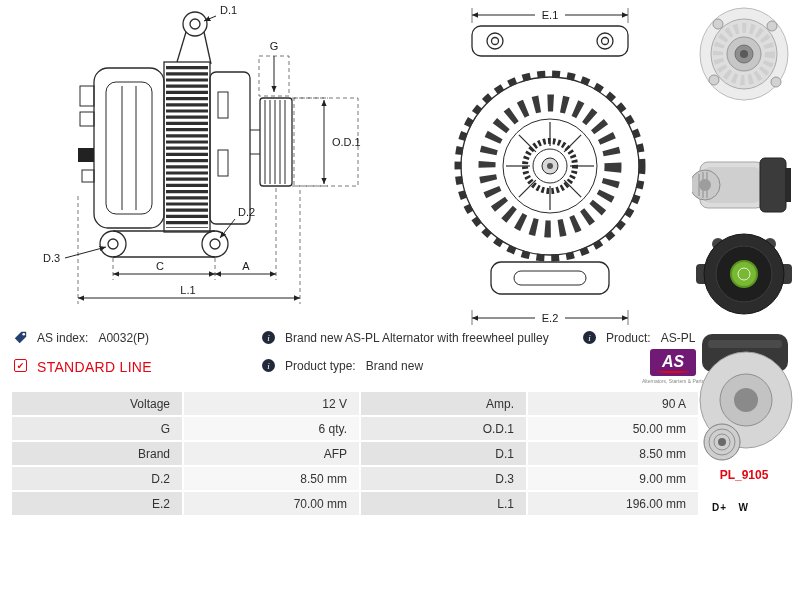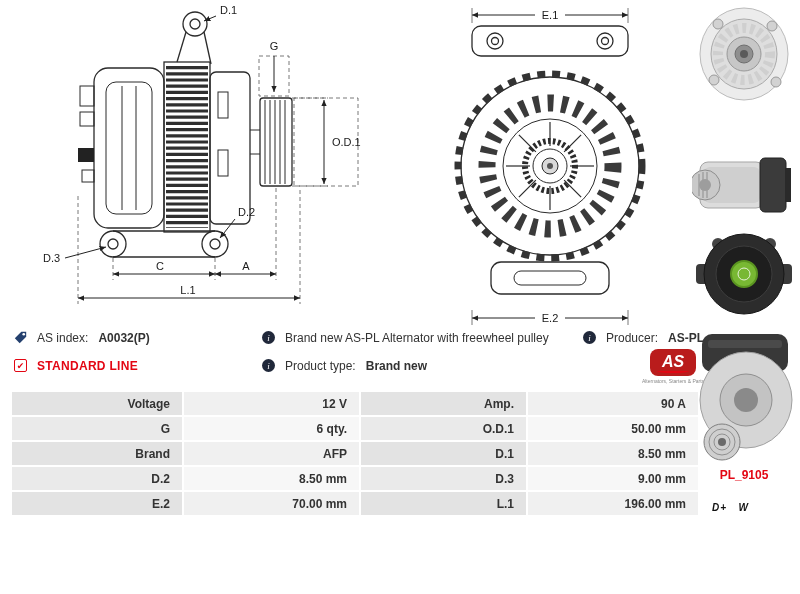--- a/index.html
+++ b/index.html
@@ -12,60 +12,60 @@
   .page { position:relative; width:800px; height:516px; background:#fff; overflow:hidden; }
   .abs { position:absolute; }
 
   svg text {
     font-family:"Liberation Sans","DejaVu Sans",sans-serif;
     font-size:11px; fill:#1a1a1a;
   }
 
   
   .info-item { position:absolute; display:flex; align-items:flex-start; gap:10px; font-size:12px; white-space:nowrap; }
-  .info-item b { font-weight:bold; }
+  .info-item b { font-weight:normal; }
   .icon-info {
     display:inline-flex; align-items:center; justify-content:center;
     width:13px; height:13px; border-radius:50%;
     background:#20283a; color:#fff; font-size:9px; font-style:italic;
     font-family:"Liberation Serif","DejaVu Serif",serif; flex:0 0 13px;
   }
   .checkbox {
     display:inline-flex; align-items:center; justify-content:center;
     width:13px; height:13px; border:1.5px solid #e30613; border-radius:2px;
     color:#e30613; font-size:9px; font-weight:bold; flex:0 0 13px;
   }
-  .standard { color:#e30613; font-weight:bold; font-size:12px; letter-spacing:.3px; }
+  .standard { color:#e30613; font-weight:normal; font-size:14px; letter-spacing:.3px; }
 
   
   .as-logo { position:absolute; left:641px; top:349px; width:64px; text-align:center; }
   .as-box {
-    width:46px; height:27px; margin:0 auto; background:#b91c1c; border-radius:8px;
+    width:46px; height:27px; margin:0 auto; background:#701a75; border-radius:3px;
     color:#fff; font-weight:bold; font-style:italic; font-size:16px; line-height:25px;
     position:relative;
   }
   .as-box .swoosh { position:absolute; left:7px; right:7px; bottom:3px; height:4px;
     border-bottom:2px solid #e30613; border-radius:50%; }
   .as-caption { font-size:5px; color:#8a8a8a; margin-top:2px; }
 
   
-  .spec { position:absolute; left:10px; top:390px; border-collapse:separate; border-spacing:2px;font-weight:bold; }
+  .spec { position:absolute; left:10px; top:390px; border-collapse:separate; border-spacing:2px; }
   .spec td { height:23px; font-size:12px; text-align:right; padding:0 12px 0 4px; color:#333; }
   .spec td.l { background:#e3e3e3; }
   .spec td.v { background:#f0f0f0; }
   .spec tr:nth-child(even) td.l { background:#eaeaea; }
   .spec tr:nth-child(even) td.v { background:#f7f7f7; }
 
   
   .photos { position:absolute; left:688px; top:0; width:112px; height:594px; }
   .photo { position:absolute; }
   .pl-num { position:absolute; top:468px; left:0; width:100%; text-align:center;
     color:#e30613; font-weight:bold; font-size:12px; }
   .terminals { position:absolute; top:502px; left:24px; font-size:10px; font-weight:bold;
-    white-space:pre; letter-spacing:1px; color:#111;font-style:italic; }
+    white-space:pre; letter-spacing:1px; color:#111; }
   .legend { position:absolute; top:540px; left:10px; width:94px; font-size:7px; line-height:1.2; }
   .legend-row { display:flex; margin-bottom:1px; }
   .legend-row .k { width:16px; background:#a9a9a9; color:#111; padding:1px 2px; font-weight:bold; }
   .legend-row .v { flex:1; background:#dedede; color:#333; padding:1px 4px; }
   .legend-bar { height:5px; background:#d7d7d7; margin-top:2px; }
 </style>
 </head>
 <body>
 
 <div class="page">
@@ -198,21 +198,21 @@
     <b>A0032(P)</b>
   </div>
 
   <div class="info-item" style="left:262px;top:331px">
     <span class="icon-info">i</span>
     <span>Brand new AS-PL Alternator with freewheel pulley</span>
   </div>
 
   <div class="info-item" style="left:583px;top:331px">
     <span class="icon-info">i</span>
-    <span>Producer:</span>
+    <span>Product:</span>
     <b>AS-PL</b>
   </div>
 
   <div class="info-item" style="left:14px;top:359px">
     <span class="checkbox">✔</span>
     <span class="standard">STANDARD LINE</span>
   </div>
 
   <div class="info-item" style="left:262px;top:359px">
     <span class="icon-info">i</span>

